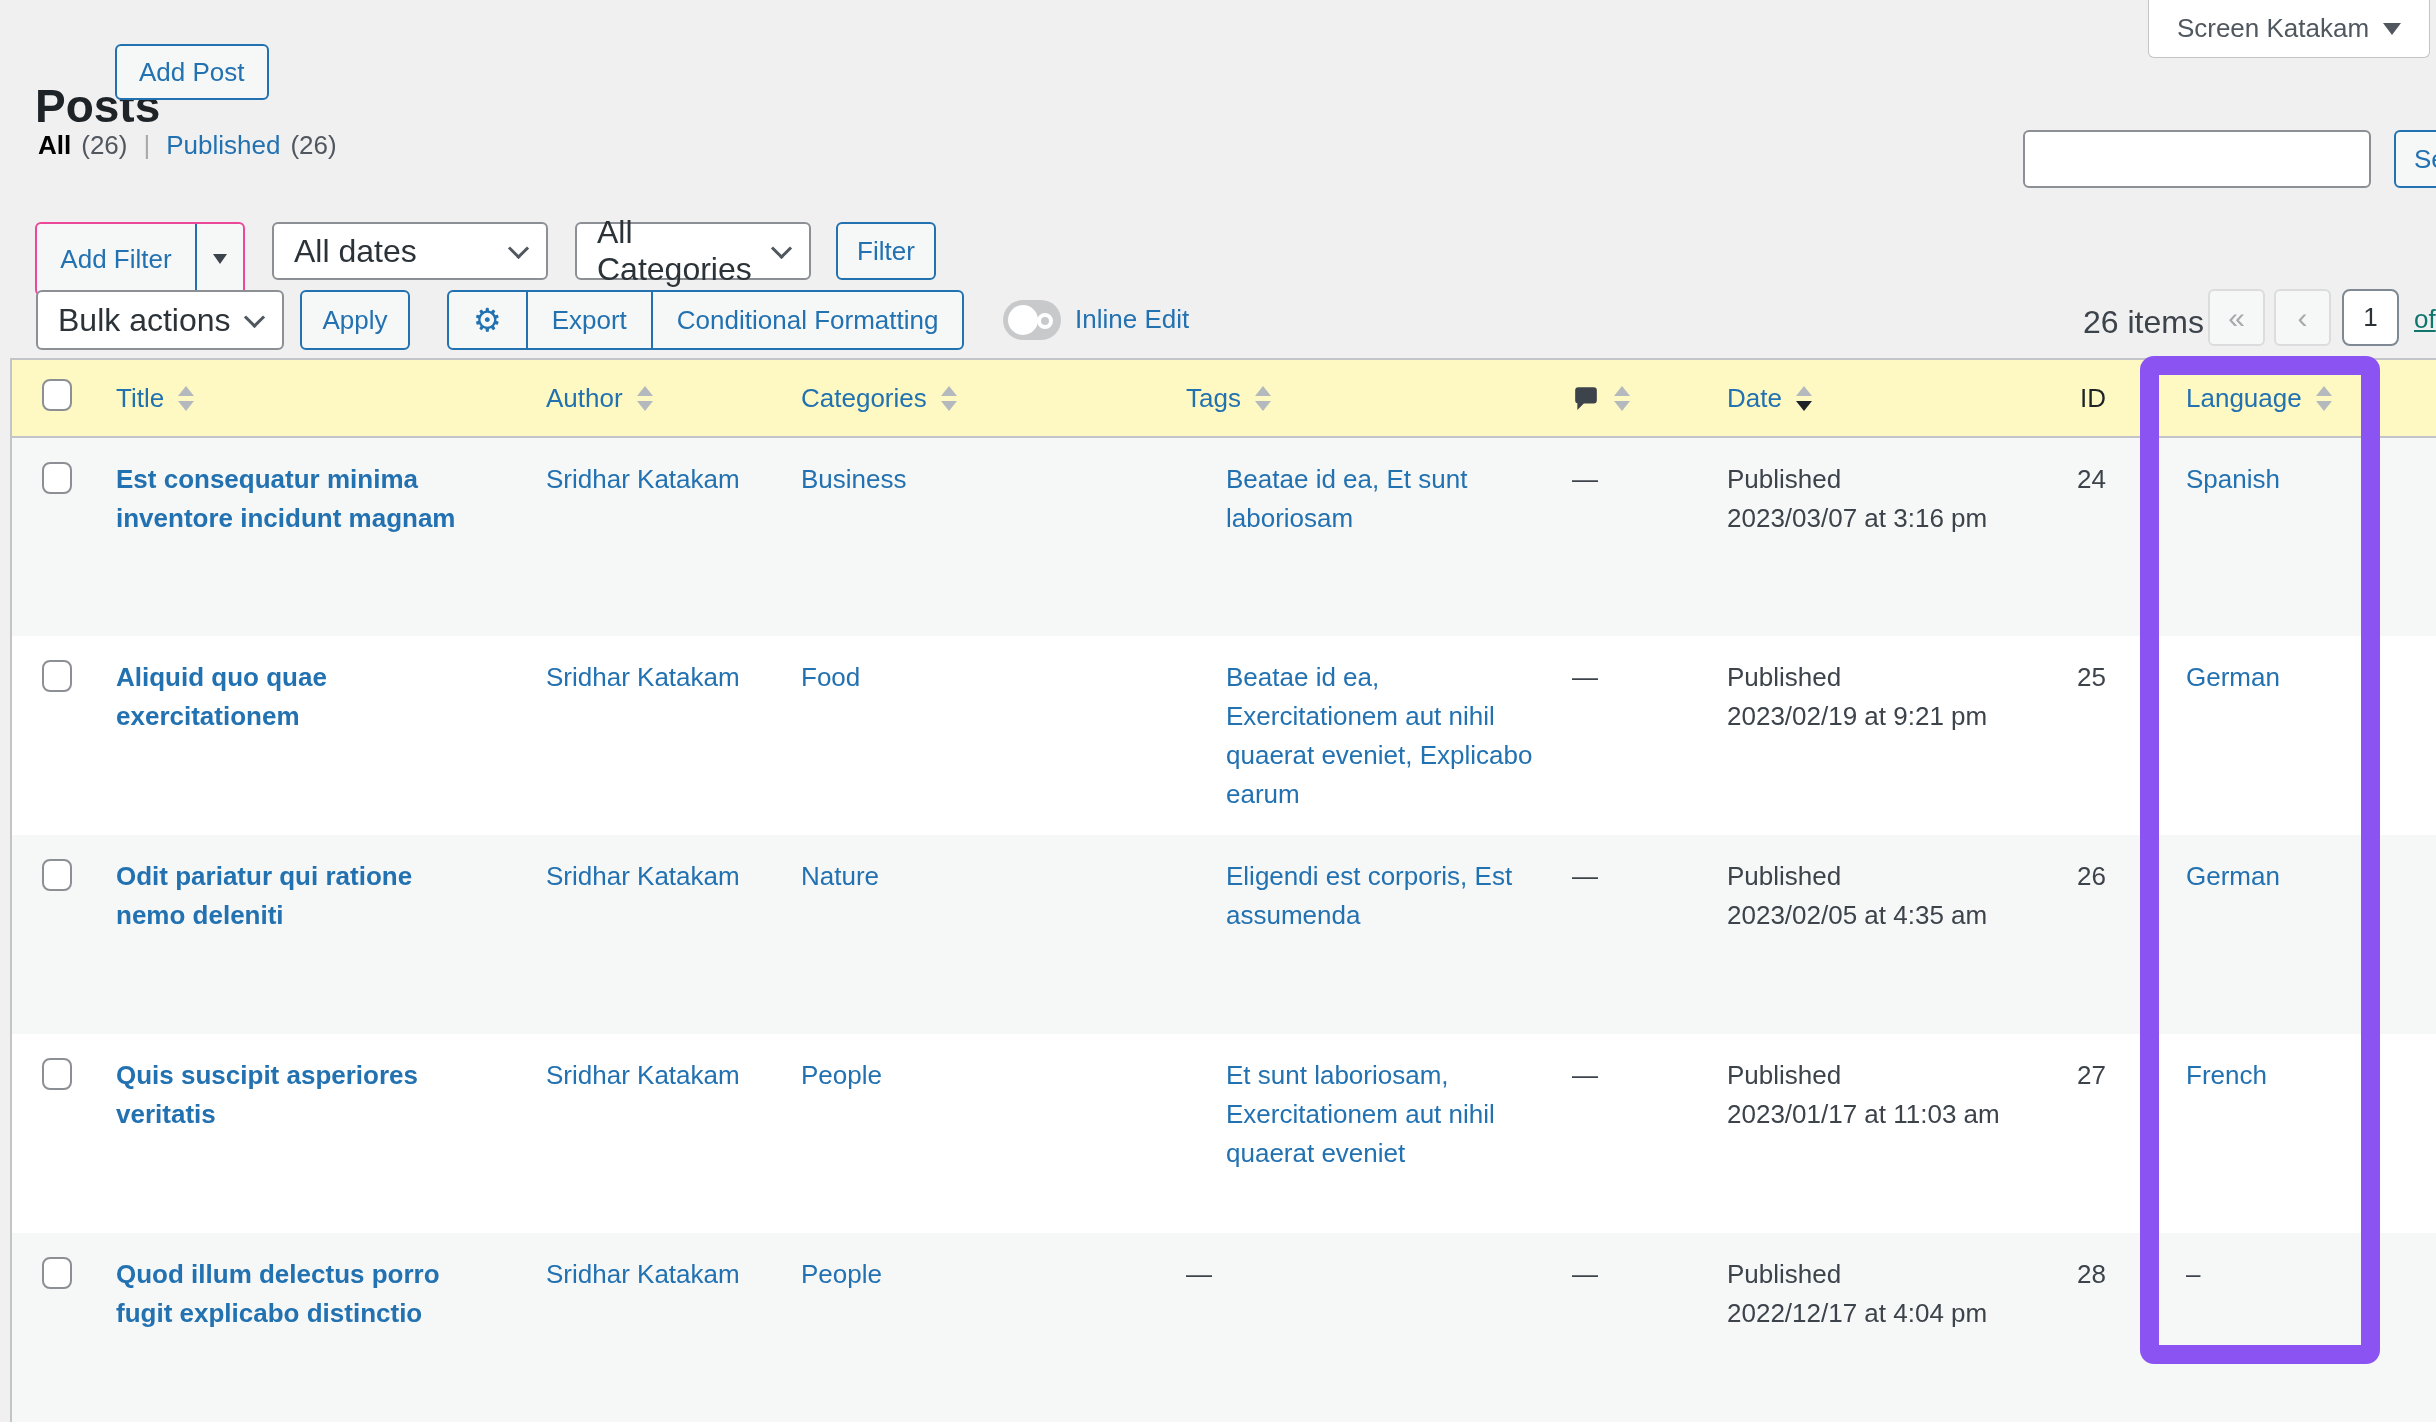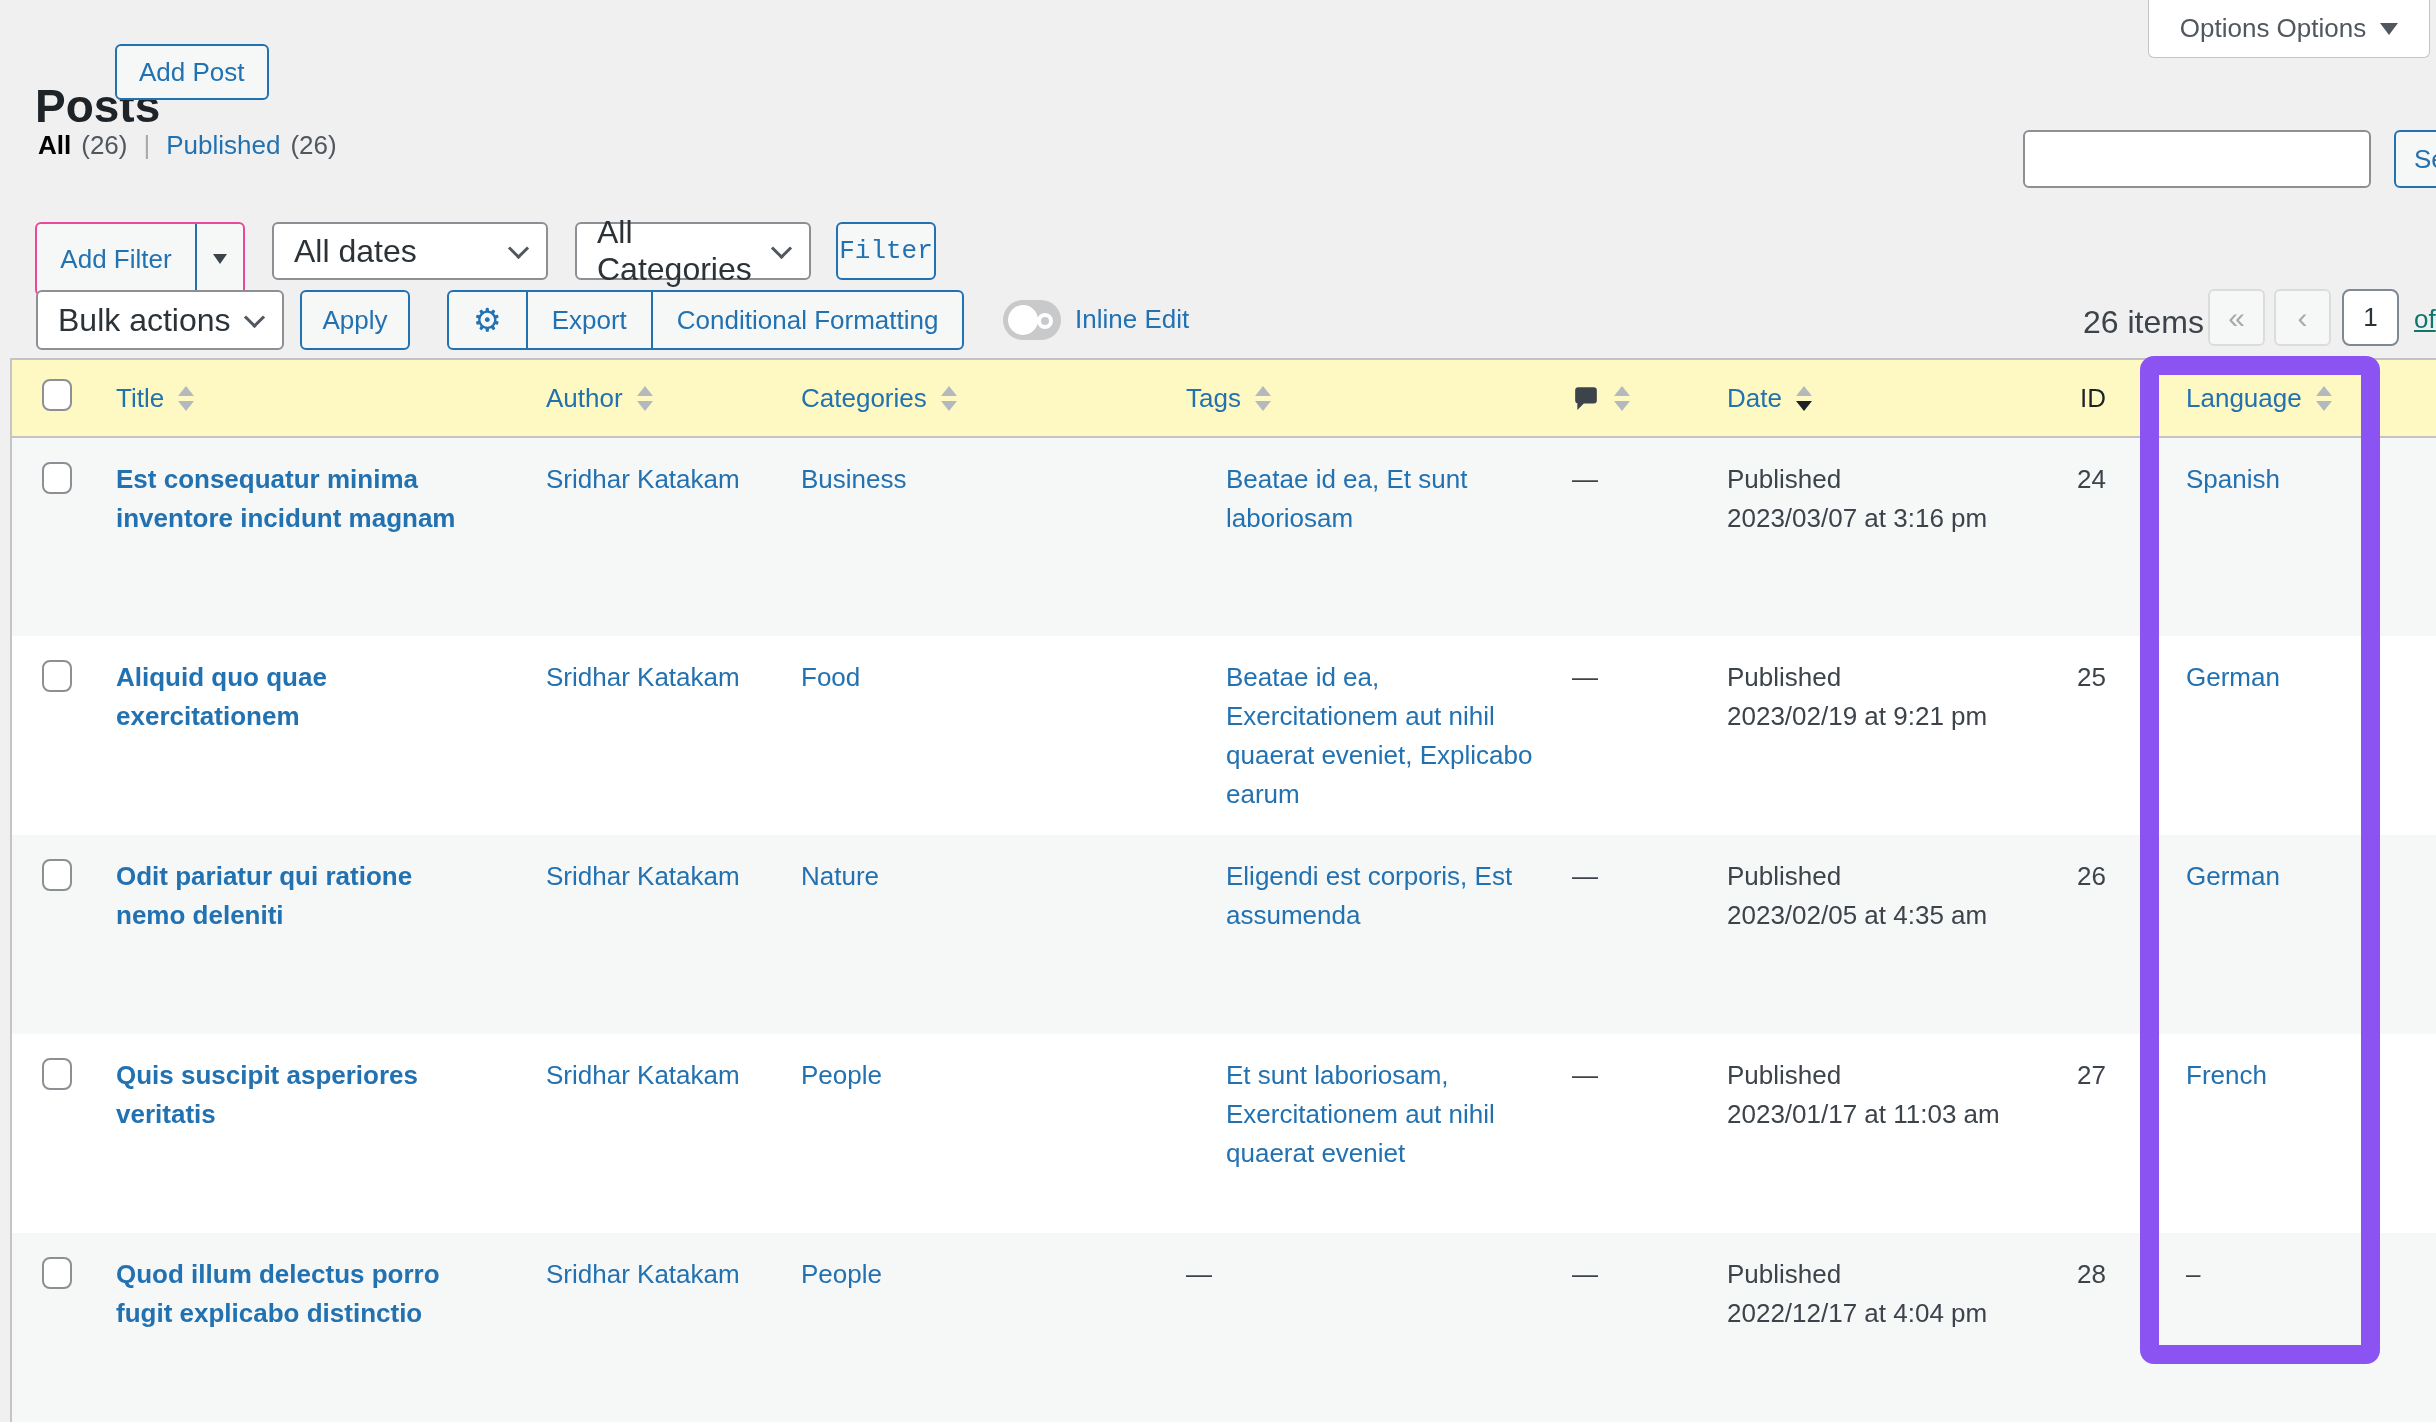--- a/index.html
+++ b/index.html
@@ -55,21 +55,21 @@
     height:58px;box-sizing:border-box;background:#fff;border:2px solid #8c8f94;border-radius:6px;
     display:flex;align-items:center;justify-content:space-between;padding:0 20px;
     color:#2c3338;font-size:32px;
   }
   .chev{width:12px;height:12px;border-right:3px solid #50575e;border-bottom:3px solid #50575e;transform:rotate(45deg);margin-top:-6px;flex:none;}
   .dates-select{left:272px;top:222px;width:276px;}
   .cats-select{left:575px;top:222px;width:236px;}
   .filter-btn{
     left:836px;top:222px;width:100px;height:58px;box-sizing:border-box;
     background:#f6f7f7;border:2px solid #2271b1;border-radius:6px;
-    color:#2271b1;font-size:26px;display:flex;align-items:center;justify-content:center;font-family:Liberation Mono, monospace;
+    color:#2271b1;font-size:26px;display:flex;align-items:center;justify-content:center;
   }
 
   
   .bulk-select{left:36px;top:290px;width:248px;}
   .selectbox.tall{height:60px;}
   .apply-btn{
     left:300px;top:290px;width:110px;height:60px;box-sizing:border-box;
     background:#f6f7f7;border:2px solid #2271b1;border-radius:6px;
     color:#2271b1;font-size:26px;display:flex;align-items:center;justify-content:center;
   }
@@ -146,21 +146,21 @@
 </style>
 </head>
 <body>
 
 <div>
 
   <h1 class="abs page-title">Posts</h1>
   <div class="abs add-post-btn">Add Post</div>
 
   <div class="abs screen-options">
-    <span>Options Options</span>
+    <span>Screen Katakam</span>
     <span class="caret-down"></span>
   </div>
 
   <div class="abs views">
     <span class="current">All</span>
     <span class="count">(26)</span>
     <span class="divider">|</span>
     <a class="link">Published</a>
     <span class="count">(26)</span>
   </div>

